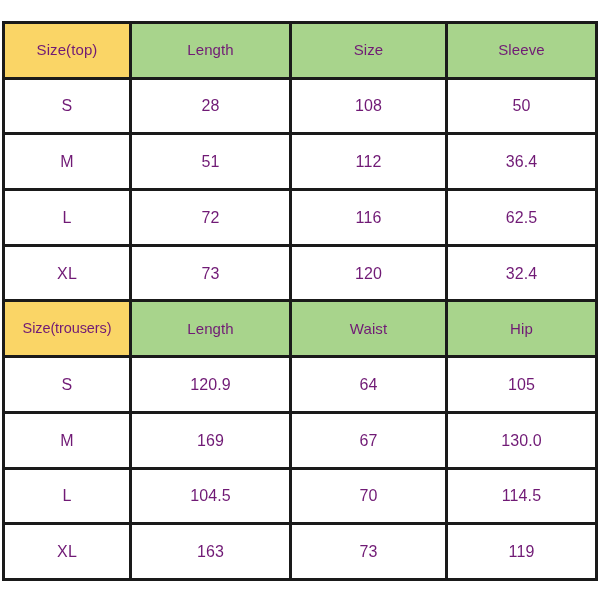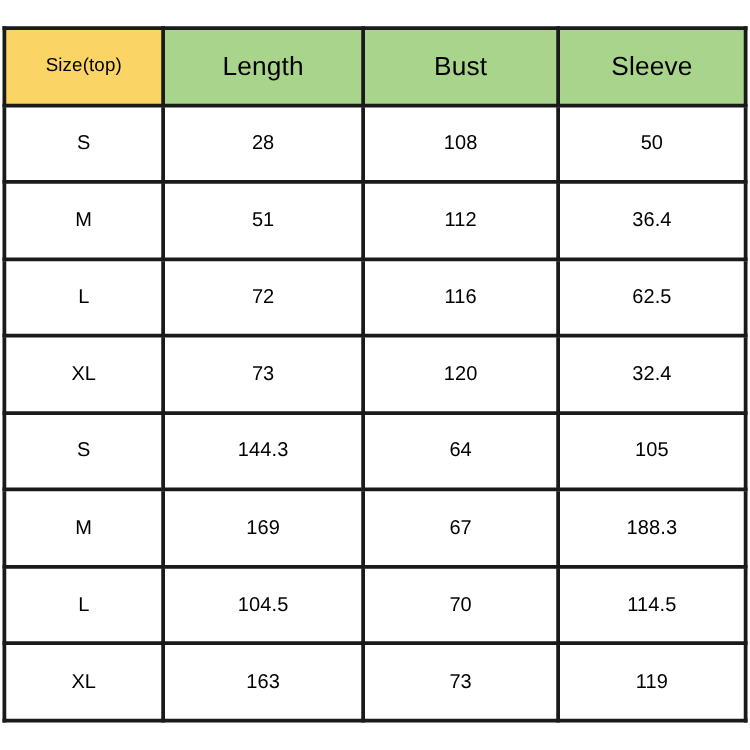--- a/index.html
+++ b/index.html
@@ -33,41 +33,41 @@
 
   table.size-table col.c-size    { width: 127px; }
   table.size-table col.c-col2    { width: 160px; }
   table.size-table col.c-col3    { width: 156px; }
   table.size-table col.c-col4    { width: 150px; }
 
   table.size-table td {
     border: 3px solid #1a1a1a;
     text-align: center;
     vertical-align: middle;
-    color: #000000;
+    color: #701a75;
     font-size: 16px;
     font-weight: 400;
     line-height: 1.2;
     height: 55.7px;
     padding: 0 2px;
     box-sizing: border-box;
     letter-spacing: 0.1px;
   }
 
   table.size-table tr.header-row td.hdr-size {
     background: #fad566;
     font-size: 15px;
   }
   table.size-table tr.header-row td.hdr-size.compact {
     font-size: 14.5px;
     letter-spacing: -0.1px;
   }
   table.size-table tr.header-row td.hdr-measure {
     background: #a8d48c;
-    font-size: 21px;
+    font-size: 15px;
   }
 
   table.size-table tr.data-row td {
     background: #ffffff;
   }
 </style>
 </head>
 <body>
 
 <div id="sizechart-wrap">
@@ -76,21 +76,21 @@
       <col class="c-size">
       <col class="c-col2">
       <col class="c-col3">
       <col class="c-col4">
     </colgroup>
     <tbody>
 
       <tr class="header-row">
         <td class="hdr-size">Size(top)</td>
         <td class="hdr-measure">Length</td>
-        <td class="hdr-measure">Bust</td>
+        <td class="hdr-measure">Size</td>
         <td class="hdr-measure">Sleeve</td>
       </tr>
 
       <tr class="data-row">
         <td>S</td>
         <td>28</td>
         <td>108</td>
         <td>50</td>
       </tr>
 
@@ -108,33 +108,39 @@
         <td>62.5</td>
       </tr>
 
       <tr class="data-row">
         <td>XL</td>
         <td>73</td>
         <td>120</td>
         <td>32.4</td>
       </tr>
 
+      <tr class="header-row">
+        <td class="hdr-size compact">Size(trousers)</td>
+        <td class="hdr-measure">Length</td>
+        <td class="hdr-measure">Waist</td>
+        <td class="hdr-measure">Hip</td>
+      </tr>
 
       <tr class="data-row">
         <td>S</td>
-        <td>144.3</td>
+        <td>120.9</td>
         <td>64</td>
         <td>105</td>
       </tr>
 
       <tr class="data-row">
         <td>M</td>
         <td>169</td>
         <td>67</td>
-        <td>188.3</td>
+        <td>130.0</td>
       </tr>
 
       <tr class="data-row">
         <td>L</td>
         <td>104.5</td>
         <td>70</td>
         <td>114.5</td>
       </tr>
 
       <tr class="data-row">

